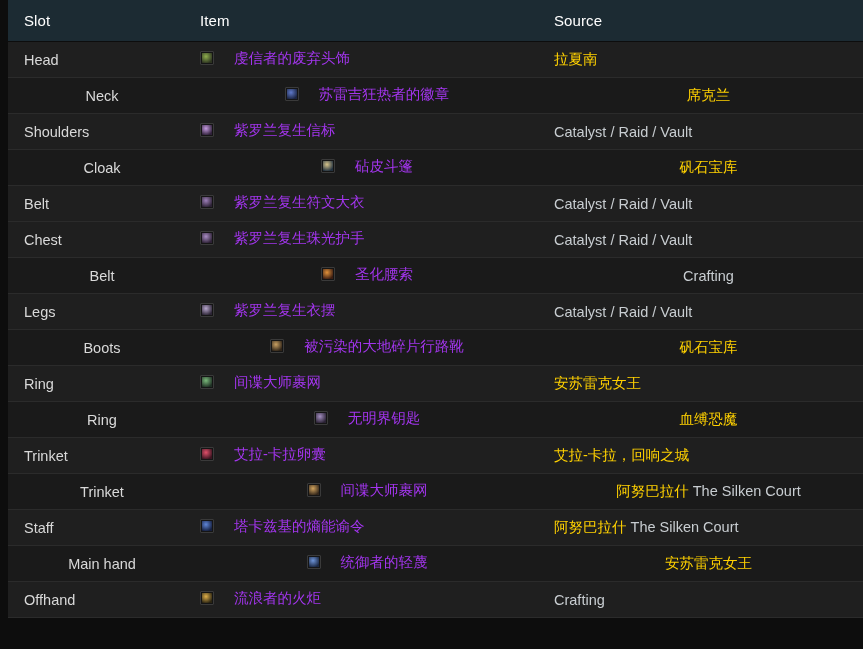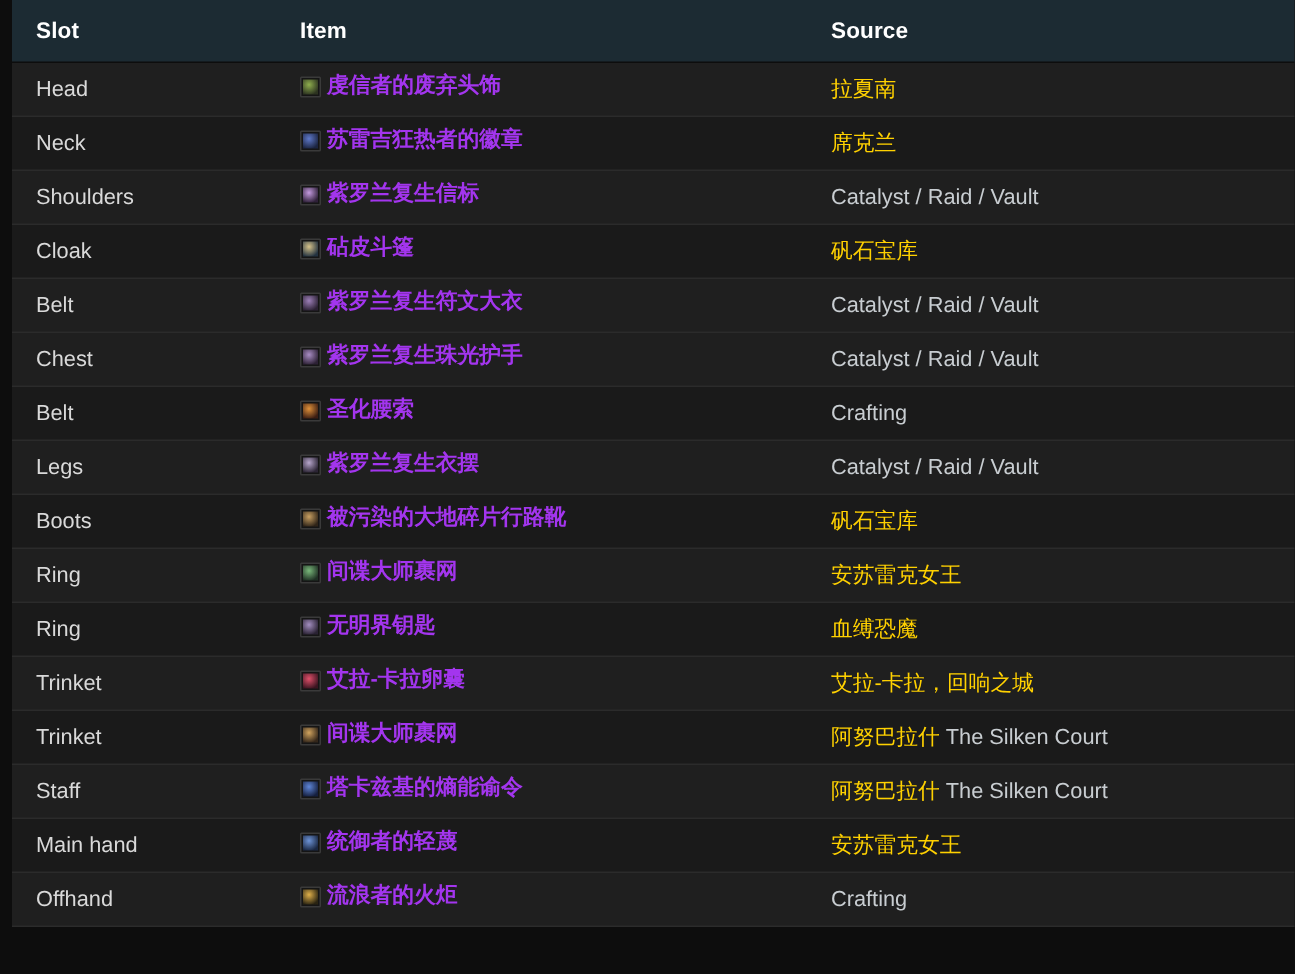--- a/index.html
+++ b/index.html
@@ -32,36 +32,36 @@
   }
 
   table.gear-table col.col-slot   { width: 172px; }
   table.gear-table col.col-item   { width: 354px; }
   table.gear-table col.col-source { width: 329px; }
 
   thead th {
     background: #1c2b33;
     color: #ffffff;
     font-size: 15px;
-    font-weight: bold;
+    font-weight: normal;
     text-align: left;
     height: 41px;
     padding: 0 0 0 16px;
     border-bottom: 1px solid #0d0d0d;
     vertical-align: middle;
     letter-spacing: 0.1px;
   }
   thead th.th-item   { padding-left: 20px; }
   thead th.th-source { padding-left: 20px; }
 
   tbody tr {
     height: 36px;
   }
   tbody tr.odd  { background: #1f1f1f; }
-  tbody tr.even { background: #1a1a1a; }
+  tbody tr.even { background: #1a1a1a; text-align: center; }
 
   tbody td {
     border-bottom: 1px solid #2b2b2b;
     border-top: 1px solid #a16207;
     padding: 0 0 0 16px;
     font-size: 14.5px;
     color: #d8d8d8;
     vertical-align: middle;
     white-space: nowrap;
     overflow: hidden;
@@ -75,26 +75,25 @@
     padding-left: 20px;
   }
   td.cell-source {
     padding-left: 20px;
     color: #c8cdd1;
   }
 
   .item-link {
     display: inline-flex;
     align-items: center;
-    gap: 4px;
+    gap: 20px;
     color: #a335ee;
     text-decoration: none;
     font-size: 14.5px;
     line-height: 1;
-    font-weight: bold;
   }
 
   .item-icon {
     display: inline-block;
     width: 14px;
     height: 14px;
     border: 1px solid #3a3a3a;
     box-sizing: border-box;
     flex: 0 0 auto;
     position: relative;

